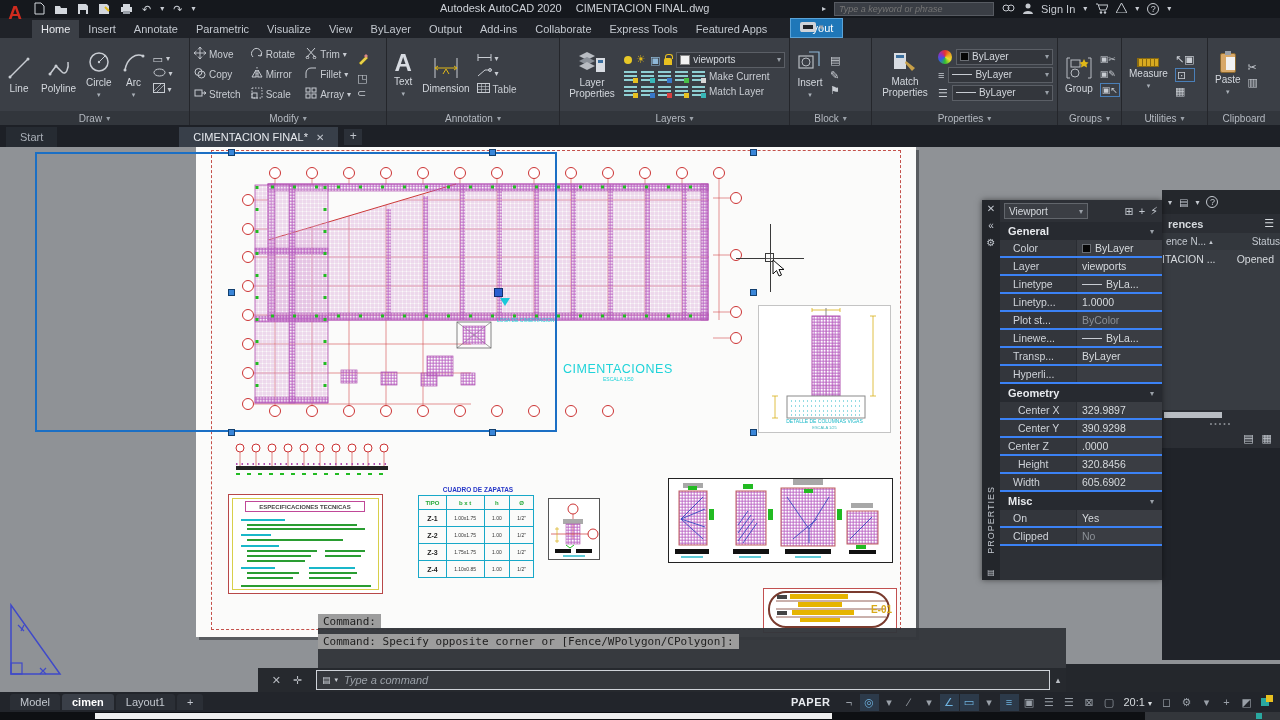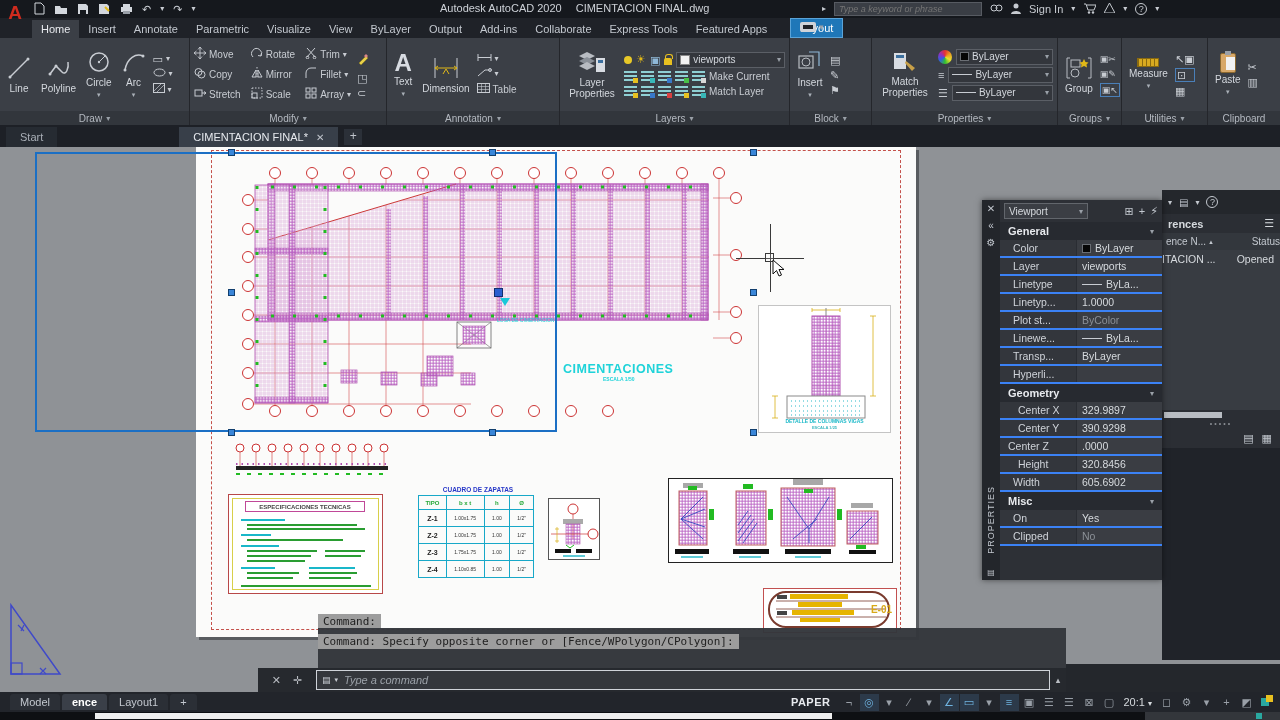--- a/index.html
+++ b/index.html
@@ -6,21 +6,21 @@
   *{box-sizing:border-box;font-family:"Liberation Sans","DejaVu Sans",sans-serif;}
   #screen{position:relative;width:1280px;height:720px;overflow:hidden;background:#8f9296;}
   .ab{position:absolute;}
   
   #titlebar{left:0;top:0;width:1280px;height:18px;background:#15181d;color:#c6cad0;font-size:11px;}
   #alogo{left:2px;top:1px;width:26px;height:26px;color:#cf2b1e;font-weight:bold;font-size:19px;line-height:24px;text-align:center;z-index:30;}
   .qat{left:34px;top:2px;display:flex;gap:9px;align-items:center;color:#d3d7dd;}
   .qat svg{display:block;}
   .tb-center{left:440px;top:2px;display:flex;gap:14px;color:#cdd1d7;}
   .tb-right{left:822px;top:1px;display:flex;gap:8px;align-items:center;height:16px;color:#c6cad0;}
-  #searchbox{width:148px;height:14px;background:#3a3e45;border:1px solid #575b62;color:#9aa0a8;font-style:italic;font-size:9px;padding:0 4px;}
+  #searchbox{width:160px;height:14px;background:#3a3e45;border:1px solid #575b62;color:#9aa0a8;font-style:italic;font-size:9px;padding:0 4px;}
   .circ-help{width:12px;height:12px;border:1px solid #c6cad0;border-radius:50%;font-size:9px;line-height:11px;text-align:center;}
   
   #tabstrip{left:0;top:18px;width:1280px;height:20px;background:#1f2228;display:flex;align-items:flex-end;padding-left:32px;}
   .rtab{padding:3px 9px;font-size:11px;color:#c3c8cf;cursor:default;}
   .rtab.sel{background:#3b3f46;color:#e8eaee;}
   .rtab.layout{background:#1f77b8;color:#fff;margin-left:14px;border:1px solid #5aa3d8;}
   .film{margin-left:10px;color:#9aa0a8;font-size:9px;display:flex;align-items:center;gap:3px;padding-bottom:4px;}
   .film .cam{width:16px;height:10px;background:#cfd3d9;border-radius:2px;display:inline-block;position:relative;}
   .film .cam:after{content:"";position:absolute;left:3px;top:3px;width:10px;height:4px;background:#1f2228;}
   
@@ -104,21 +104,21 @@
   .ltabs{display:flex;align-items:center;gap:2px;padding-left:10px;}
   .ltab{padding:2px 10px;color:#c3c8cf;background:#2b2f36;border-radius:3px 3px 0 0;}
   .ltab.sel{color:#fff;font-weight:bold;background:#3a3f48;}
   .sics{margin-left:auto;display:flex;align-items:center;gap:1px;padding-right:4px;}
   .sic{min-width:19px;text-align:center;color:#9aa0a8;padding:2px 1px;font-size:11px;}
   .sic.on{color:#6fb3e0;background:#2c3a4a;}
   .paperchip{color:#e8eaee;font-weight:bold;letter-spacing:.5px;padding:0 8px;}
   .scalechip{color:#d6dade;padding:0 4px;}
   #bottomstrip{left:0;top:712px;width:1280px;height:8px;background:#0e1013;}
   
-  .planlabel{position:absolute;font-weight:bold;}
+  .planlabel{position:absolute;font-weight:normal;}
   .ztable{border-collapse:collapse;}
   .ztable td,.ztable th{border:1px solid #18a8c8;text-align:center;}
   .specbar{position:absolute;height:2px;}
 </style>
 </head>
 <body>
 
 <div id="screen">
 
   <svg width="0" height="0" style="position:absolute">
@@ -1101,21 +1101,21 @@
         <span>▤</span>
         <span>▦</span>
       </div>
       <div class="xfill"></div>
     </div>
   </div>
 
   <div id="statusbar" class="ab">
     <div class="ltabs">
       <div class="ltab">Model</div>
-      <div class="ltab sel">ence</div>
+      <div class="ltab sel">cimen</div>
       <div class="ltab">Layout1</div>
       <div class="ltab">+</div>
     </div>
     <div class="sics">
       <span class="paperchip">PAPER</span>
       <span style="display:flex;gap:1px">
 
       <span class="sic">¬</span>
           <span class="sic on">◎</span>
           <span class="sic">▾</span>

